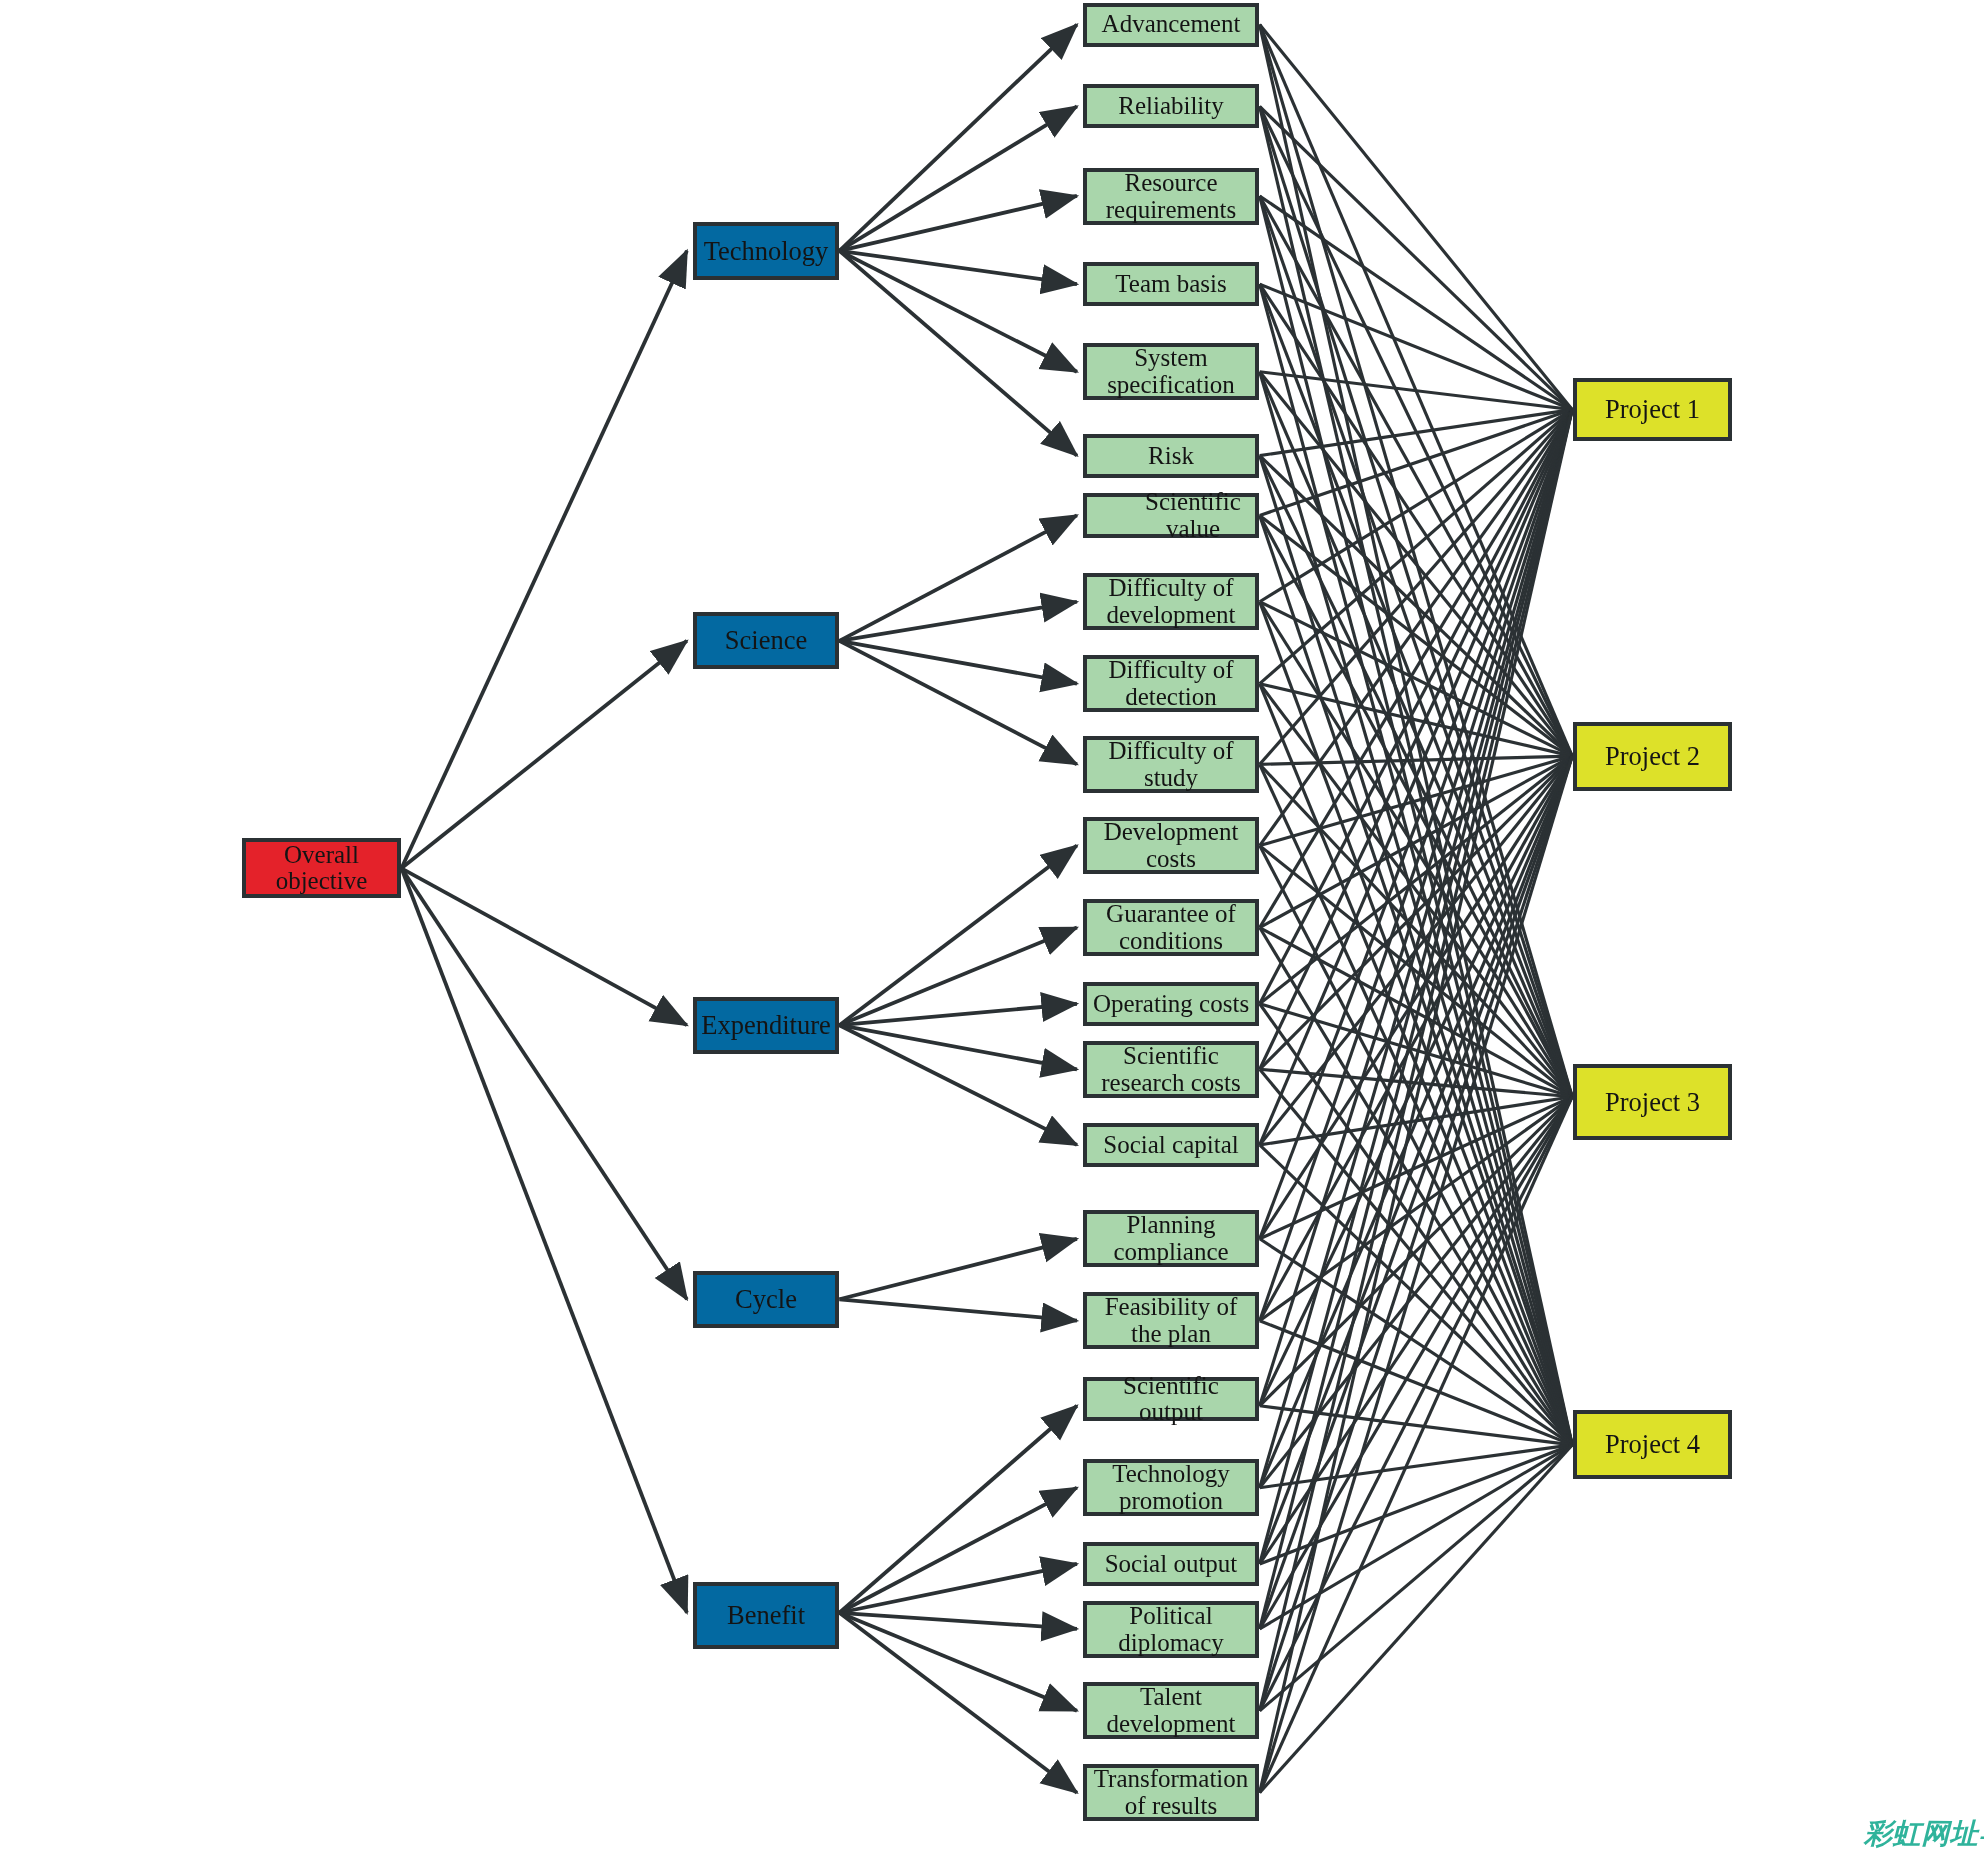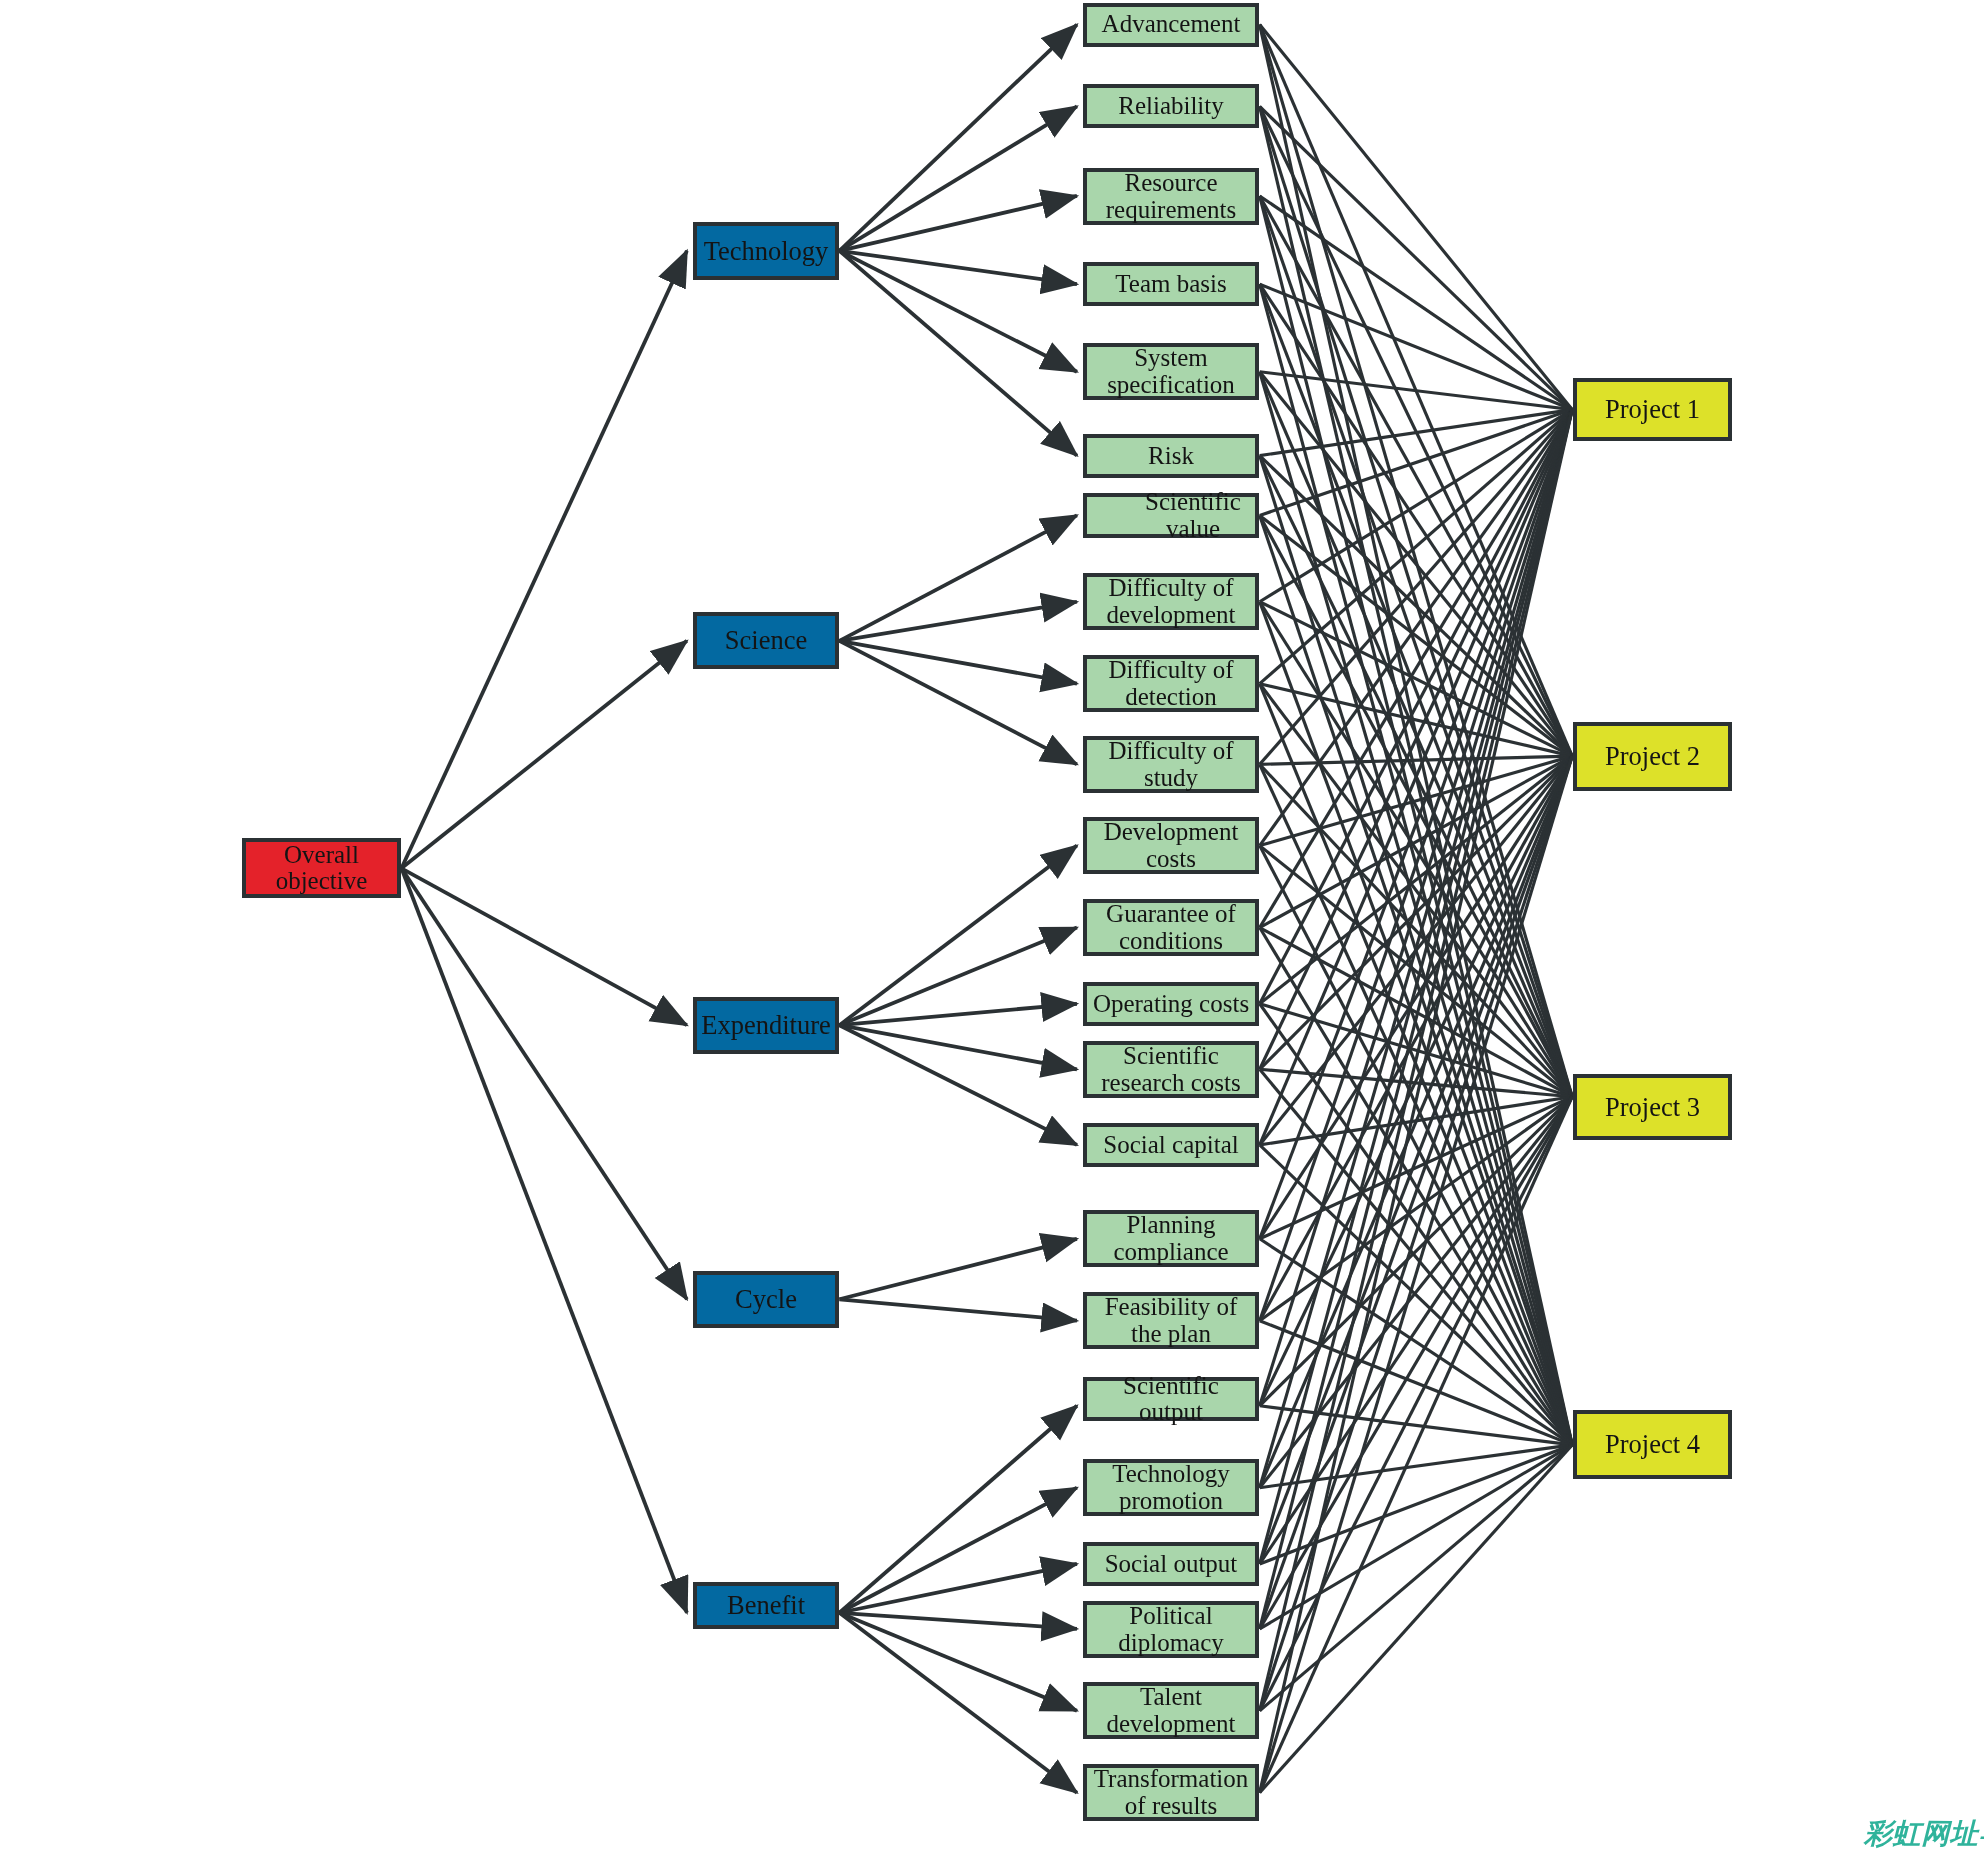--- a/index.html
+++ b/index.html
@@ -169,21 +169,21 @@
       </div>
       <div class="node crit" style="left: 693px; top: 612px; width: 146px; height: 57px;">
         <span>Science</span>
       </div>
       <div class="node crit" style="left: 693px; top: 997px; width: 146px; height: 57px;">
         <span>Expenditure</span>
       </div>
       <div class="node crit" style="left: 693px; top: 1271px; width: 146px; height: 57px;">
         <span>Cycle</span>
       </div>
-      <div class="node crit" style="left: 693px; top: 1582px; width: 146px; height: 47px; justify-content: center;">
+      <div class="node crit" style="left: 693px; top: 1582px; width: 146px; height: 67px; justify-content: center;">
         <span>Benefit</span>
       </div>
     </div>
   <div id="sub-layer">
       <div class="node sub" style="left: 1083px; top: 2.5px; width: 176px; height: 44px;">
         <span>Advancement</span>
       </div>
       <div class="node sub" style="left: 1083px; top: 84px; width: 176px; height: 44px;">
         <span>Reliability</span>
       </div>
@@ -251,21 +251,21 @@
         <span>Transformation of results</span>
       </div>
     </div>
   <div id="proj-layer">
       <div class="node proj" style="left: 1573px; top: 378px; width: 159px; height: 63px;">
         <span>Project 1</span>
       </div>
       <div class="node proj" style="left: 1573px; top: 722px; width: 159px; height: 69px;">
         <span>Project 2</span>
       </div>
-      <div class="node proj" style="left: 1573px; top: 1064px; width: 159px; height: 66px; margin-top: 10px;">
+      <div class="node proj" style="left: 1573px; top: 1064px; width: 159px; height: 76px;">
         <span>Project 3</span>
       </div>
       <div class="node proj" style="left: 1573px; top: 1410px; width: 159px; height: 69px;">
         <span>Project 4</span>
       </div>
     </div>
 
   <div id="watermark" style="left:1864px;top:1815px;">彩虹网址导航</div>
 </div>
 

